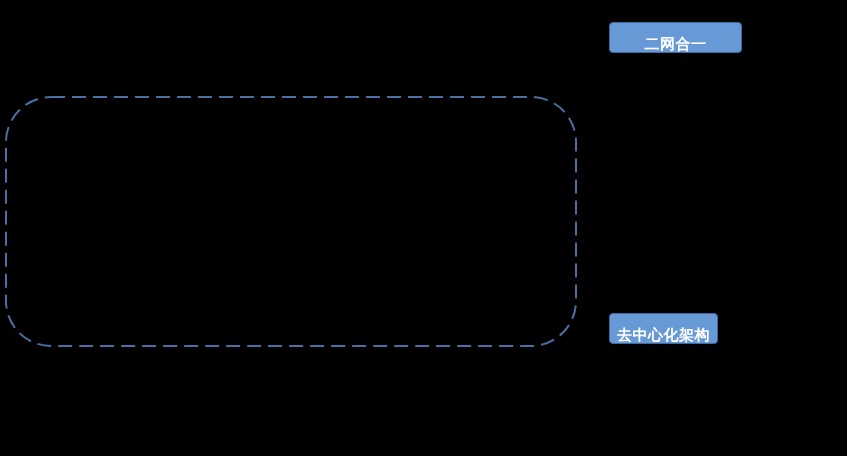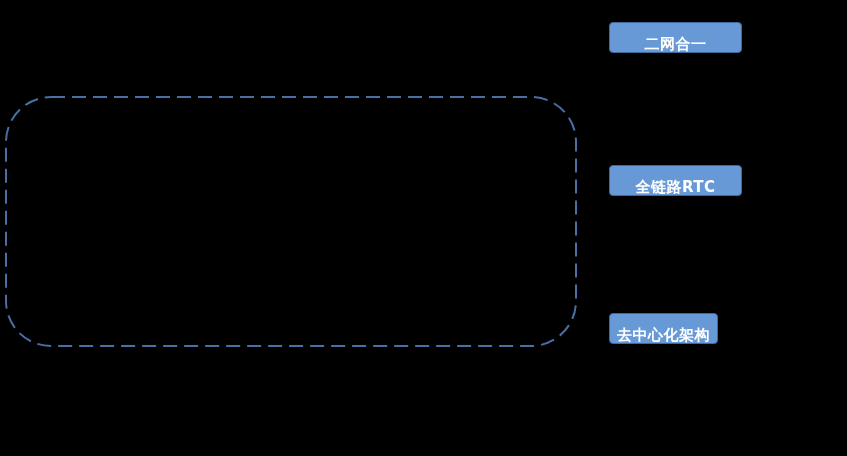--- a/index.html
+++ b/index.html
@@ -84,21 +84,18 @@
   <div id="dashed-region">
     <svg viewBox="0 0 572 251" preserveAspectRatio="none" aria-hidden="true">
       <rect x="1" y="1" width="570" height="249" rx="45" ry="45" fill="none" stroke="#4a6fa5" stroke-width="2" stroke-dasharray="14 7" stroke-linecap="butt"></rect>
     </svg>
   </div>
 
   <div class="chip" id="chip-0">
     <span class="chip-label">二网合一</span>
   </div>
 
-  <div class="chip" id="chip-1">
-    <span class="chip-label">全链路RTC</span>
-  </div>
 
   <div class="chip" id="chip-2">
     <span class="chip-label">去中心化架构</span>
   </div>
 
 </div>
 
 </body></html>

